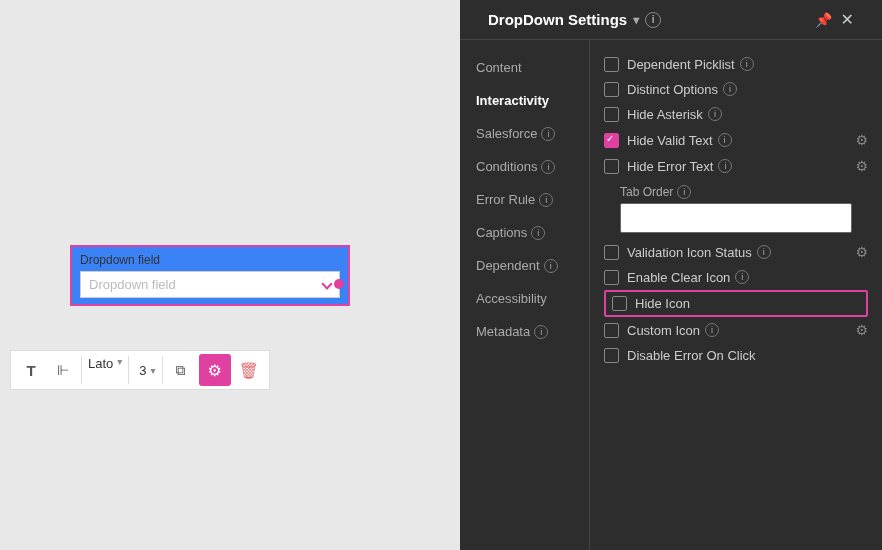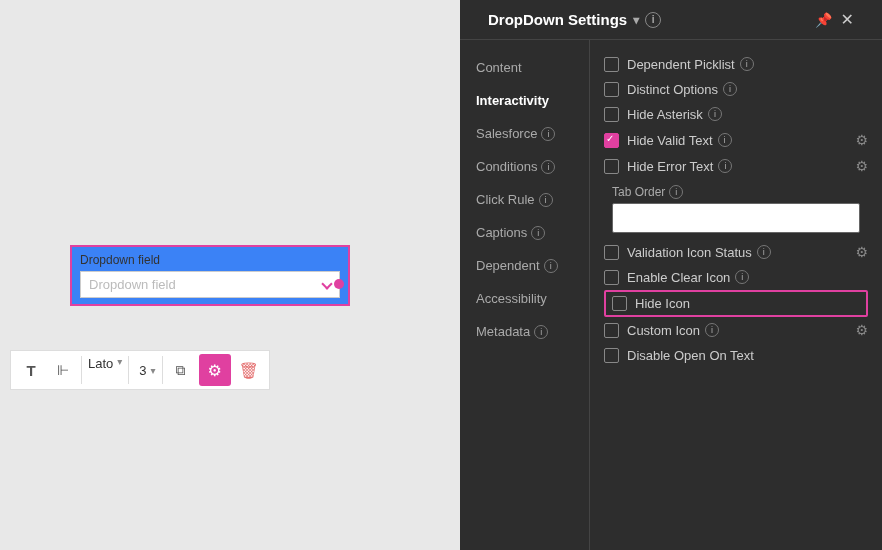--- a/index.html
+++ b/index.html
@@ -316,21 +316,21 @@
     }
 
     .gear-icon-small {
       color: #888;
       font-size: 14px;
       cursor: pointer;
       margin-left: auto;
     }
 
     .tab-order-section {
-      margin: 6px 8px;
+      margin: 6px 16px;
     }
 
     .tab-order-label {
       font-size: 12px;
       color: #aaa;
       margin-bottom: 4px;
       display: flex;
       align-items: center;
       gap: 4px;
     }
@@ -418,21 +418,21 @@
       </div>
       <div class="nav-item">
         <span>Salesforce</span>
         <span class="info-icon">i</span>
       </div>
       <div class="nav-item">
         <span>Conditions</span>
         <span class="info-icon">i</span>
       </div>
       <div class="nav-item">
-        <span>Click Rule</span>
+        <span>Error Rule</span>
         <span class="info-icon">i</span>
       </div>
       <div class="nav-item">
         <span>Captions</span>
         <span class="info-icon">i</span>
       </div>
       <div class="nav-item">
         <span>Dependent</span>
         <span class="info-icon">i</span>
       </div>
@@ -526,18 +526,18 @@
         <label>
           Custom Icon
           <span class="info-icon" style="width:14px;height:14px;border-radius:50%;border:1px solid #777;display:inline-flex;align-items:center;justify-content:center;font-size:9px;color:#aaa;">i</span>
         </label>
         <span class="gear-icon-small">⚙</span>
       </div>
 
       <div class="option-row">
         <input type="checkbox" class="checkbox" style="">
         <label>
-          Disable Open On Text
+          Disable Error On Click
         </label>
       </div>
     </div>
   </div>
 </div>
 
 </body></html>

